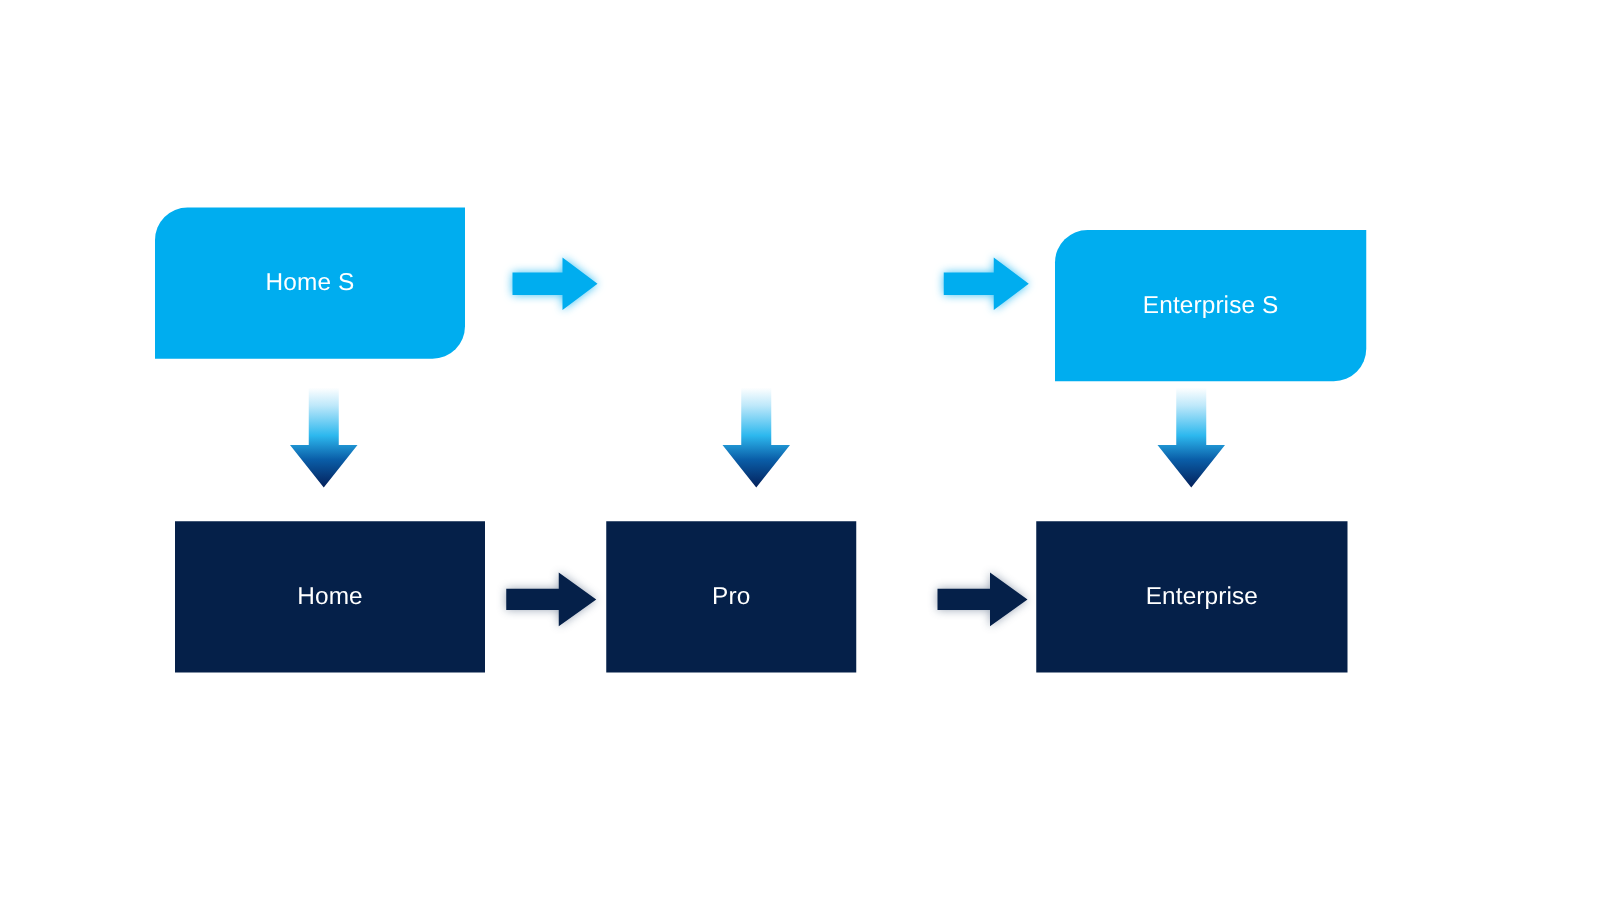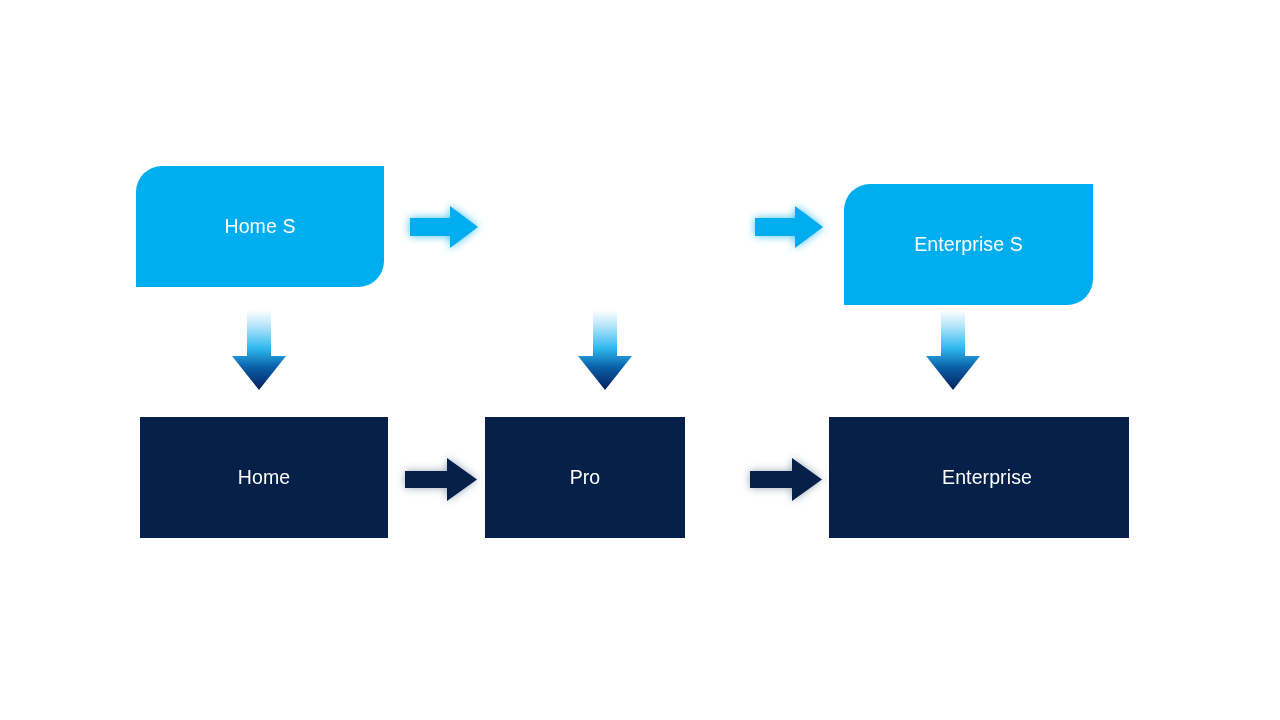--- a/index.html
+++ b/index.html
@@ -68,21 +68,21 @@
 
   .arrow.right-cyan   { filter: drop-shadow(0 0 4px rgba(0,173,239,0.75)); }
   .arrow.right-navy   { filter: drop-shadow(0 0 4px rgba(5,32,73,0.40)); }
   .arrow.down-grad    { filter: none; }
 </style>
 </head>
 <body>
 
 <div id="canvas">
 
-  <div class="node top" style="left:136px; top:166px; width:248px; height:121px;">
+  <div class="node top" style="left:124px; top:166px; width:248px; height:121px;">
     <span class="node-label">Home S</span>
   </div>
 
 
   <div class="node top" style="left:829px; top:184px; width:249px; height:121px;margin-left:15px;">
     <span class="node-label">Enterprise S</span>
   </div>
 
   <div class="arrow right-cyan" style="left:410px; top:206px; width:68px; height:42px;">
     <svg viewBox="0 0 68 42" preserveAspectRatio="none">
@@ -142,21 +142,21 @@
   </div>
 
   <div class="node bottom" style="left:140px; top:417px; width:248px; height:121px;">
     <span class="node-label">Home</span>
   </div>
 
   <div class="node bottom" style="left:485px; top:417px; width:200px; height:121px;">
     <span class="node-label">Pro</span>
   </div>
 
-  <div class="node bottom" style="left:829px; top:417px; width:300px; height:121px;padding-left:16px;">
+  <div class="node bottom" style="left:829px; top:417px; width:249px; height:121px;padding-left:16px;">
     <span class="node-label">Enterprise</span>
   </div>
 
   <div class="arrow right-navy" style="left:405px; top:458px; width:72px; height:43px;">
     <svg viewBox="0 0 72 43" preserveAspectRatio="none">
       <polygon points="0,13 42,13 42,0 72,21.5 42,43 42,30 0,30" fill="#052049"></polygon>
     </svg>
   </div>
 
   <div class="arrow right-navy" style="left:750px; top:458px; width:72px; height:43px;">

